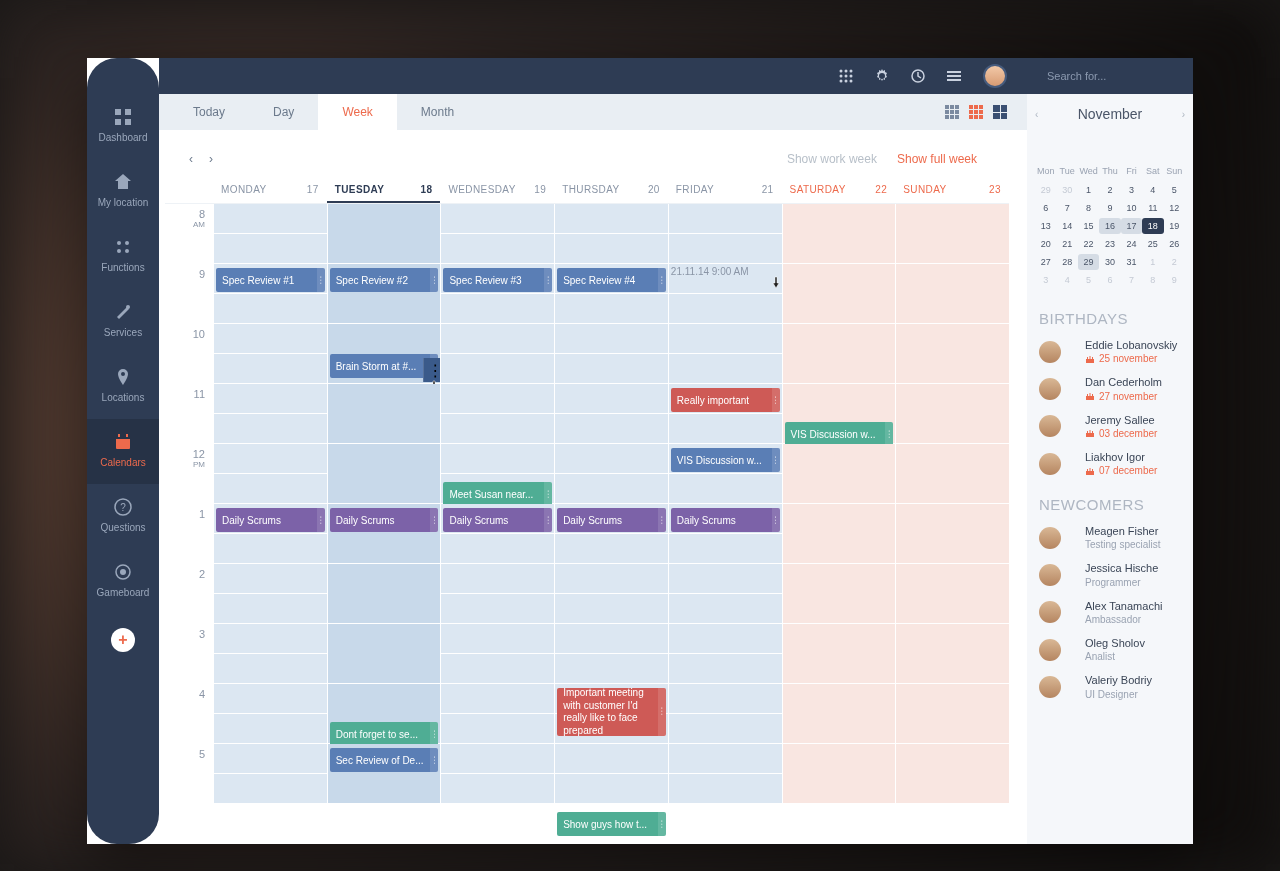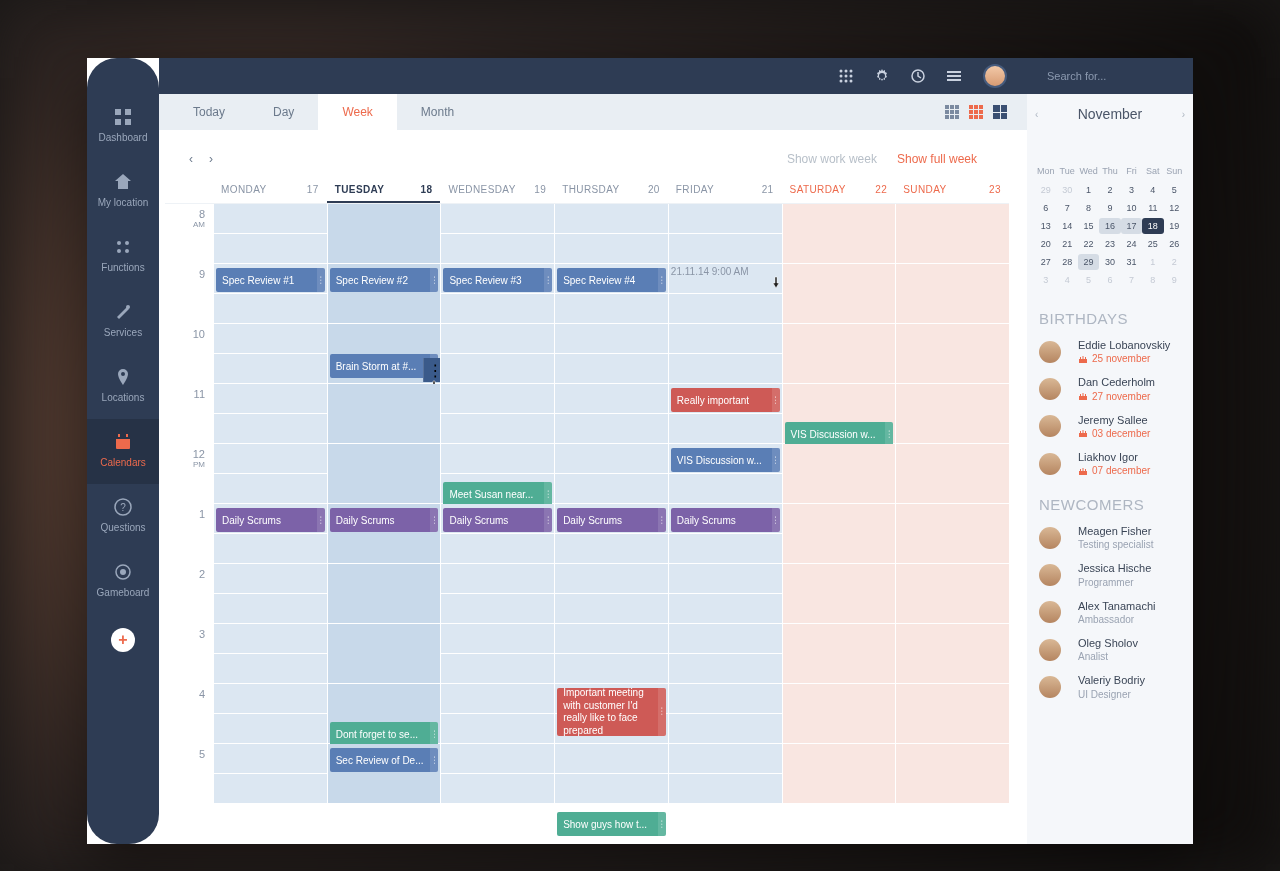--- a/index.html
+++ b/index.html
@@ -75,21 +75,21 @@
 .mini-cal { padding:12px 8px 8px; }
 .mc-head { display:flex; align-items:center; justify-content:space-between; font-size:14px; color:#4a5568; margin-bottom:8px; }
 .mc-head .arr { color:#aeb6c2; cursor:pointer; font-size:10px; }
 .mc-grid { display:grid; grid-template-columns:repeat(7,1fr); gap:2px 0; font-size:9px; text-align:center; }
 .mc-grid .h { color:#9aa3b2; height:14px;margin-top:36px; }
 .mc-grid .d { height:16px; line-height:16px; color:#4a5568; border-radius:3px; cursor:pointer; }
 .mc-grid .d.dim { color:#c4cad4; }
 .mc-grid .d.hl { background:#d5dce5; }
 .mc-grid .d.cur { background:#2e3c54; color:#fff; }
 .sec-title { font-size:15px; color:#aeb6c2; letter-spacing:0.5px; padding:14px 12px 6px; }
-.person { display:flex; gap:17px; padding:5px 12px; align-items:center; }
+.person { display:flex; gap:24px; padding:5px 12px; align-items:center; }
 .person .av { width:22px; height:22px; border-radius:50%; background:linear-gradient(#d9b896,#b58560); flex-shrink:0; }
 .person .info { display:flex; flex-direction:column; line-height:1.3; }
 .person .name { color:#3a4556; font-size:11px; }
 .person .date { color:#ed6a4c; font-size:10px; display:flex; align-items:center; gap:4px; }
 .person .role { color:#9aa3b2; font-size:10px; }
 .cake { width:10px; height:10px; fill:#ed6a4c; }
 </style>
 </head>
 <body>
 

